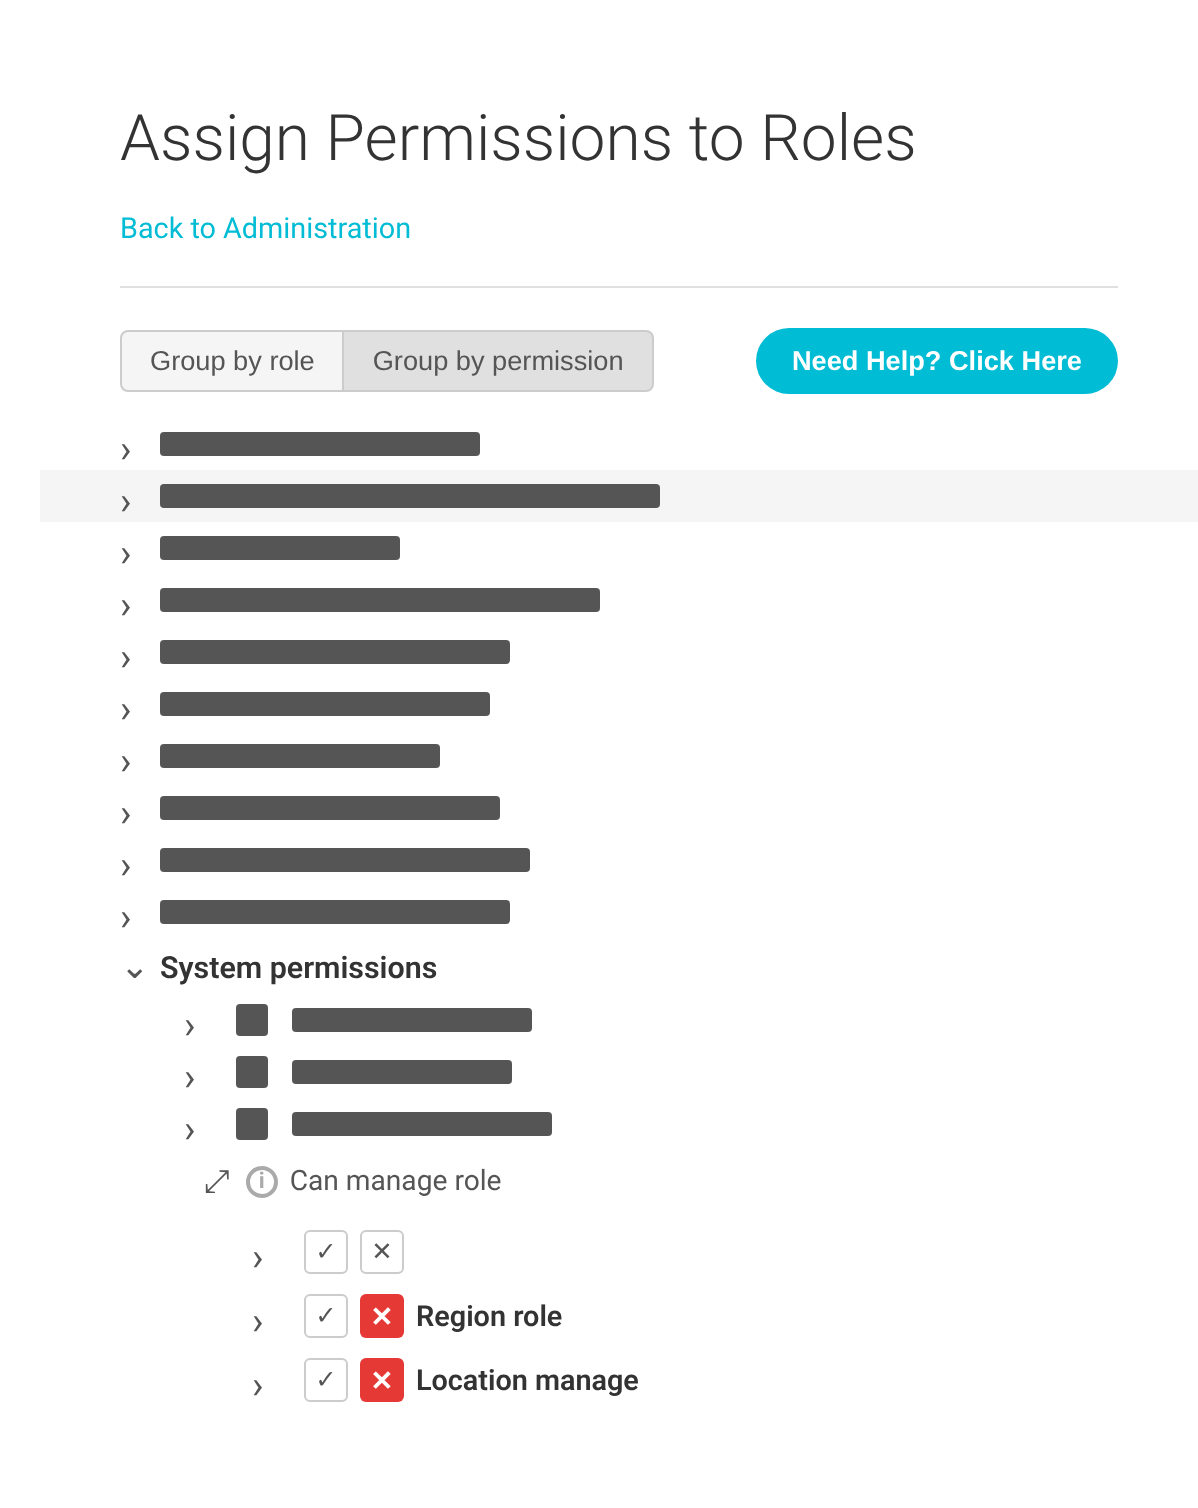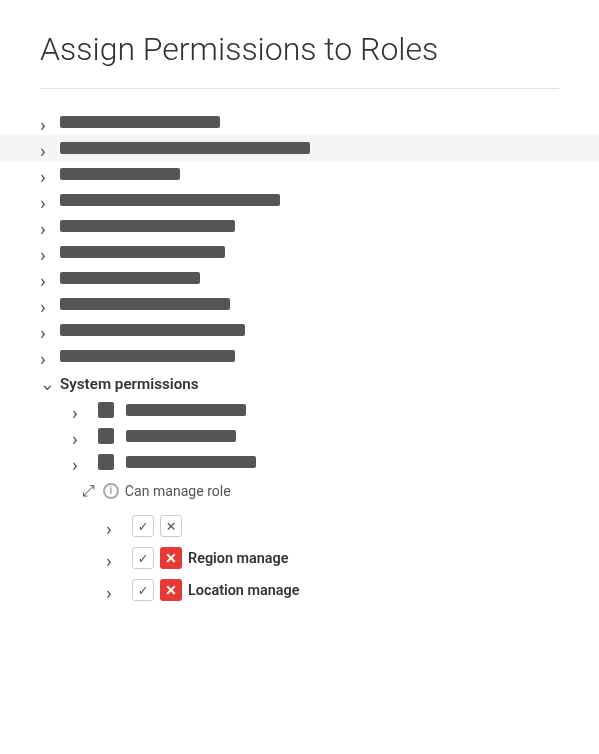--- a/index.html
+++ b/index.html
@@ -5,21 +5,22 @@
     * { box-sizing: border-box; margin: 0; padding: 0; }
     body {
       font-family: -apple-system, BlinkMacSystemFont, 'Segoe UI', Roboto, sans-serif;
       background: #fff;
       color: #333;
       width: 599px;
       min-height: 754px;
       overflow-x: hidden;
     }
     .page-container {
-      padding: 30px 40px 30px 40px;
+      padding: 30px 40px 30px 60px;
+      margin-top: 20px;
     }
     .page-title {
       font-size: 2rem;
       font-weight: 300;
       color: #333;
       margin-bottom: 16px;
     }
     .back-link {
       color: #00bcd4;
       text-decoration: none;
@@ -222,22 +223,30 @@
       font-weight: 600;
       font-size: 0.9rem;
       color: #333;
     }
   </style>
 </head>
 <body>
 
 <div class="page-container">
   <h1 class="page-title">Assign Permissions to Roles</h1>
+  <a class="back-link">Back to Administration</a>
   <hr class="divider">
 
+  <div class="toolbar">
+    <div class="group-buttons">
+      <button class="group-btn">Group by role</button>
+      <button class="group-btn">Group by permission</button>
+    </div>
+    <button class="help-btn">Need Help? Click Here</button>
+  </div>
 
   <div class="list-area">
 
     <div class="row">
       <span class="chevron-right"></span>
       <span class="redacted-bar" style="width:160px;"></span>
     </div>
     <div class="row highlighted">
       <span class="chevron-right"></span>
       <span class="redacted-bar" style="width:250px;"></span>
@@ -308,21 +317,21 @@
         <div class="role-row">
           <span class="chevron-right"></span>
           <span class="check-box checked"></span>
           <span class="x-box">✕</span>
         </div>
 
         <div class="role-row">
           <span class="chevron-right"></span>
           <span class="check-box checked"></span>
           <span class="x-box-red">✕</span>
-          <span class="role-label">Region manage</span>
+          <span class="role-label">Region role</span>
         </div>
 
         <div class="role-row">
           <span class="chevron-right"></span>
           <span class="check-box checked"></span>
           <span class="x-box-red">✕</span>
           <span class="role-label">Location manage</span>
         </div>
 
       </div>

